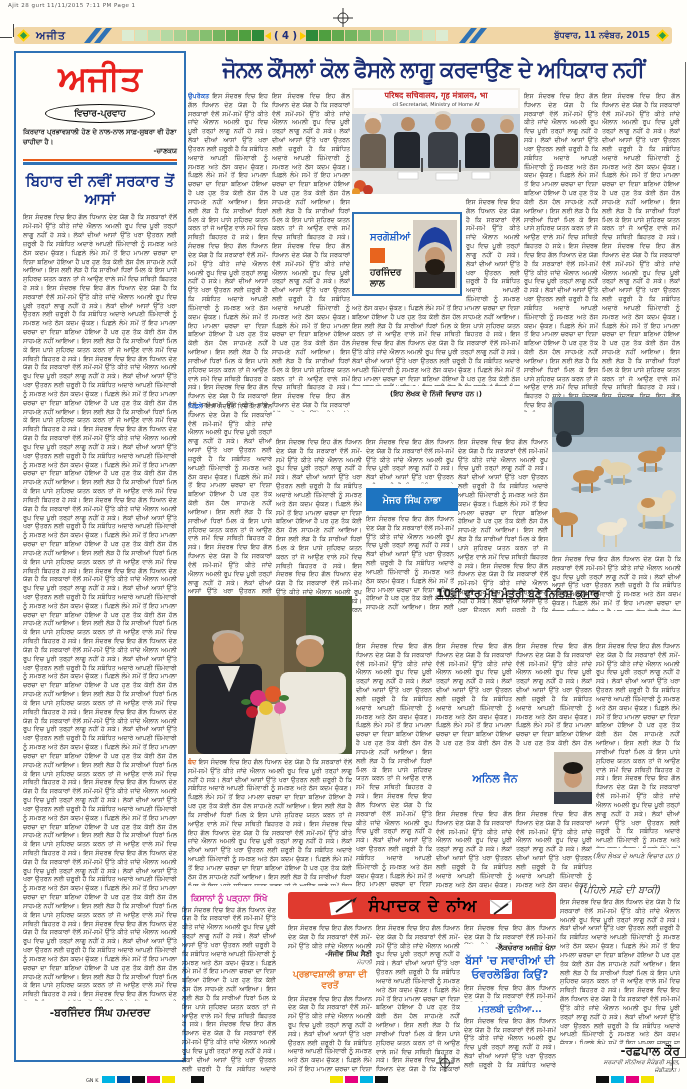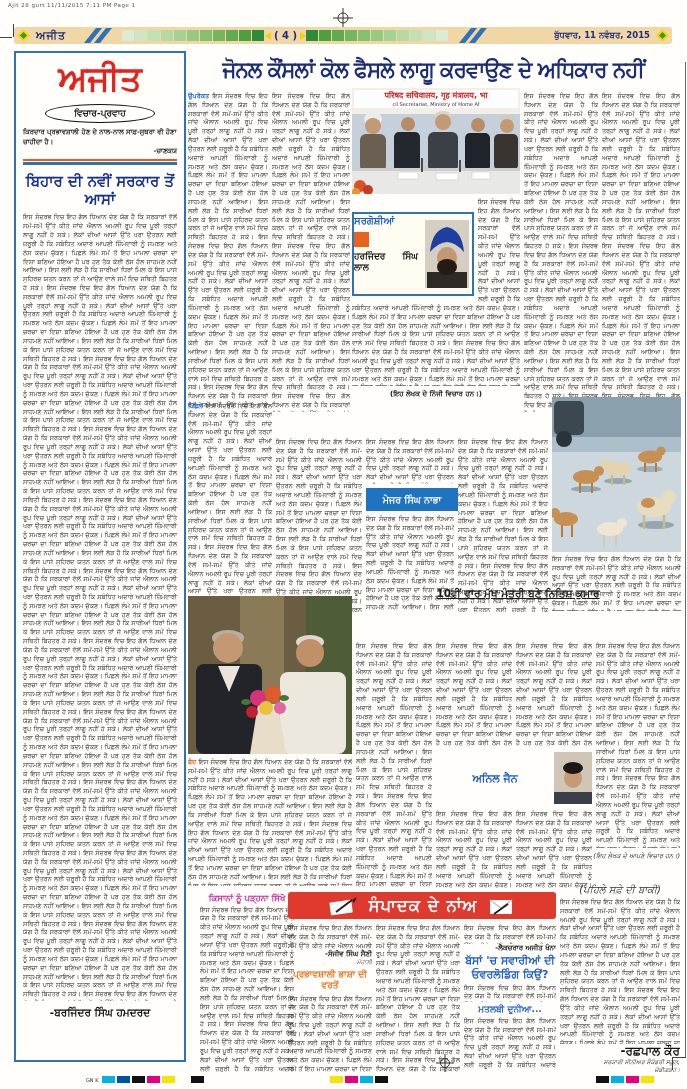--- a/index.html
+++ b/index.html
@@ -32,32 +32,32 @@
   .edbox{border:2px solid #2f72b5;background:#fffefa;padding:4px 7px;}
   .edlogo{font-size:34px;font-weight:900;color:#e8211d;text-align:center;line-height:1.05;margin-top:4px;}
   .oval{width:110px;height:19px;border:1.5px solid #111;border-radius:50%;margin:7px auto 5px;text-align:center;font-size:9px;font-weight:bold;line-height:17px;color:#111;}
   .edquote{font-size:6.8px;font-weight:bold;line-height:1.45;color:#222;}
   .edqa{font-size:6.8px;font-weight:bold;text-align:right;color:#222;}
   .rule-o{height:2px;background:#e85c1a;margin-top:4px;}
   .rule-b{height:3px;background:#2f72b5;margin-top:1px;}
   .edhl{font-size:15px;font-weight:900;color:#17338a;text-align:center;margin:7px 0 5px;}
   .edsig{font-size:10.5px;font-weight:bold;text-align:center;margin-top:5px;color:#111;}
   
-  .sgbox{width:122px;height:84px;border:2px solid #2f72b5;background:#fffdf2;float:left;margin:14px 4px 2px 0;position:relative;padding:0;}
+  .sgbox{width:110px;height:84px;border:2px solid #2f72b5;background:#fffdf2;float:left;margin:14px 4px 2px 0;position:relative;padding:16px;}
   .sgtitle{font-size:10px;font-weight:bold;color:#1d5dc8;}
   .sgsq{width:15px;height:15px;background:#e8641e;margin:4px 0;}
   .sgname{font-size:9px;font-weight:bold;color:#101010;line-height:1.3;width:64px;}
   
   .pbanner{background:rgba(255,255,255,.88);text-align:center;padding:1px 2px;}
   .pbanner .hi{font-size:8px;font-weight:bold;color:#c42828;line-height:1.2;white-space:nowrap;overflow:hidden;}
   .pbanner .en{font-size:5px;color:#333;line-height:1.2;white-space:nowrap;overflow:hidden;}
   .majorbox{background:#1e74c0;color:#fff;font-size:9.5px;font-weight:bold;text-align:center;line-height:23px;}
   
   .lbanner{background:#e03a2f;border-radius:3px;display:flex;align-items:center;justify-content:center;gap:10px;}
-  .ltitle{color:#ffffff;font-size:16.5px;font-weight:900;letter-spacing:1px;white-space:nowrap;}
+  .ltitle{color:#000000;font-size:16.5px;font-weight:900;letter-spacing:1px;white-space:nowrap;}
   .lhead{font-weight:bold;text-align:center;line-height:1.25;}
   .lsign{font-size:7px;font-weight:bold;text-align:right;color:#111;}
   .lplace{font-size:6px;font-style:italic;text-align:right;color:#333;}
   .lnote{font-size:10px;font-style:italic;text-align:center;color:#333;}
   .endnote-i{font-size:6.5px;font-style:italic;text-align:right;color:#222;line-height:1.4;}
   
   .slug{font-size:5.5px;color:#555;letter-spacing:.5px;white-space:nowrap;}
   .cropline{background:#444;}
   .cbar{display:flex;align-items:center;gap:2px;}
   .cbar .sq{width:13px;height:7px;}
@@ -287,21 +287,21 @@
       <ellipse cx="19" cy="26" rx="9" ry="10" fill="#c79a76"></ellipse>
       <ellipse cx="19" cy="16" rx="10" ry="6" fill="#1c1814"></ellipse>
     </svg>
   </div>
 
   <div class="abs bt" style="left:436px;top:810px;width:76px;height:78px;"><span>ਇਸ ਸੰਦਰਭ ਵਿਚ ਇਹ ਗੱਲ ਧਿਆਨ ਦੇਣ ਯੋਗ ਹੈ ਕਿ ਸਰਕਾਰਾਂ ਵੱਲੋਂ ਸਮੇਂ-ਸਮੇਂ ਉੱਤੇ ਕੀਤੇ ਜਾਂਦੇ ਐਲਾਨ ਅਮਲੀ ਰੂਪ ਵਿਚ ਪੂਰੀ ਤਰ੍ਹਾਂ ਲਾਗੂ ਨਹੀਂ ਹੋ ਸਕੇ। ਲੋਕਾਂ ਦੀਆਂ ਆਸਾਂ ਉੱਤੇ ਖਰਾ ਉਤਰਨ ਲਈ ਜ਼ਰੂਰੀ ਹੈ ਕਿ ਸਬੰਧਿਤ ਅਦਾਰੇ ਆਪਣੀ ਜ਼ਿੰਮੇਵਾਰੀ ਨੂੰ ਸਮਝਣ ਅਤੇ ਠੋਸ ਕਦਮ ਚੁੱਕਣ। ਪਿਛਲੇ ਲੰਮੇ ਸਮੇਂ ਤੋਂ ਇਹ ਮਾਮਲਾ ਚਰਚਾ ਦਾ ਵਿਸ਼ਾ ਬਣਿਆ ਹੋਇਆ ਹੈ ਪਰ ਹੁਣ ਤੱਕ ਕੋਈ ਠੋਸ ਹੱਲ ਸਾਹਮਣੇ ਨਹੀਂ ਆਇਆ। ਇਸ ਲਈ ਲੋੜ ਹੈ ਕਿ ਸਾਰੀਆਂ ਧਿਰਾਂ ਮਿਲ ਕੇ ਇਸ ਪਾਸੇ ਸੁਹਿਰਦ ਯਤਨ ਕਰਨ ਤਾਂ ਜੋ ਆਉਣ ਵਾਲੇ ਸਮੇਂ ਵਿਚ ਸਥਿਤੀ ਬਿਹਤਰ ਹੋ ਸਕੇ। ਇਸ ਸੰਦਰਭ ਵਿਚ ਇਹ ਗੱਲ ਧਿਆਨ ਦੇਣ ਯੋਗ ਹੈ ਕਿ ਸਰਕਾਰਾਂ ਵੱਲੋਂ ਸਮੇਂ-ਸਮੇਂ ਉੱਤੇ ਕੀਤੇ ਜਾਂਦੇ ਐਲਾਨ ਅਮਲੀ ਰੂਪ ਵਿਚ ਪੂਰੀ ਤਰ੍ਹਾਂ ਲਾਗੂ ਨਹੀਂ ਹੋ ਸਕੇ। ਲੋਕਾਂ ਦੀਆਂ ਆਸਾਂ ਉੱਤੇ ਖਰਾ ਉਤਰਨ ਲਈ ਜ਼ਰੂਰੀ ਹੈ ਕਿ ਸਬੰਧਿਤ ਅਦਾਰੇ ਆਪਣੀ ਜ਼ਿੰਮੇਵਾਰੀ ਨੂੰ ਸਮਝਣ ਅਤੇ ਠੋਸ ਕਦਮ ਚੁੱਕਣ। ਪਿਛਲੇ ਲੰਮੇ ਸਮੇਂ ਤੋਂ ਇਹ ਮਾਮਲਾ ਚਰਚਾ ਦਾ ਵਿਸ਼ਾ ਬਣਿਆ ਹੋਇਆ ਹੈ ਪਰ ਹੁਣ ਤੱਕ ਕੋਈ ਠੋਸ ਹੱਲ ਸਾਹਮਣੇ ਨਹੀਂ ਆਇਆ। ਇਸ ਲਈ ਲੋੜ ਹੈ ਕਿ ਸਾਰੀਆਂ ਧਿਰਾਂ ਮਿਲ ਕੇ ਇਸ ਪਾਸੇ ਸੁਹਿਰਦ ਯਤਨ ਕਰਨ ਤਾਂ ਜੋ ਆਉਣ ਵਾਲੇ ਸਮੇਂ ਵਿਚ ਸਥਿਤੀ ਬਿਹਤਰ ਹੋ ਸਕੇ। </span></div>
   <div class="abs bt" style="left:516px;top:810px;width:76px;height:78px;"><span>ਇਸ ਸੰਦਰਭ ਵਿਚ ਇਹ ਗੱਲ ਧਿਆਨ ਦੇਣ ਯੋਗ ਹੈ ਕਿ ਸਰਕਾਰਾਂ ਵੱਲੋਂ ਸਮੇਂ-ਸਮੇਂ ਉੱਤੇ ਕੀਤੇ ਜਾਂਦੇ ਐਲਾਨ ਅਮਲੀ ਰੂਪ ਵਿਚ ਪੂਰੀ ਤਰ੍ਹਾਂ ਲਾਗੂ ਨਹੀਂ ਹੋ ਸਕੇ। ਲੋਕਾਂ ਦੀਆਂ ਆਸਾਂ ਉੱਤੇ ਖਰਾ ਉਤਰਨ ਲਈ ਜ਼ਰੂਰੀ ਹੈ ਕਿ ਸਬੰਧਿਤ ਅਦਾਰੇ ਆਪਣੀ ਜ਼ਿੰਮੇਵਾਰੀ ਨੂੰ ਸਮਝਣ ਅਤੇ ਠੋਸ ਕਦਮ ਚੁੱਕਣ। ਪਿਛਲੇ ਲੰਮੇ ਸਮੇਂ ਤੋਂ ਇਹ ਮਾਮਲਾ ਚਰਚਾ ਦਾ ਵਿਸ਼ਾ ਬਣਿਆ ਹੋਇਆ ਹੈ ਪਰ ਹੁਣ ਤੱਕ ਕੋਈ ਠੋਸ ਹੱਲ ਸਾਹਮਣੇ ਨਹੀਂ ਆਇਆ। ਇਸ ਲਈ ਲੋੜ ਹੈ ਕਿ ਸਾਰੀਆਂ ਧਿਰਾਂ ਮਿਲ ਕੇ ਇਸ ਪਾਸੇ ਸੁਹਿਰਦ ਯਤਨ ਕਰਨ ਤਾਂ ਜੋ ਆਉਣ ਵਾਲੇ ਸਮੇਂ ਵਿਚ ਸਥਿਤੀ ਬਿਹਤਰ ਹੋ ਸਕੇ। ਇਸ ਸੰਦਰਭ ਵਿਚ ਇਹ ਗੱਲ ਧਿਆਨ ਦੇਣ ਯੋਗ ਹੈ ਕਿ ਸਰਕਾਰਾਂ ਵੱਲੋਂ ਸਮੇਂ-ਸਮੇਂ ਉੱਤੇ ਕੀਤੇ ਜਾਂਦੇ ਐਲਾਨ ਅਮਲੀ ਰੂਪ ਵਿਚ ਪੂਰੀ ਤਰ੍ਹਾਂ ਲਾਗੂ ਨਹੀਂ ਹੋ ਸਕੇ। ਲੋਕਾਂ ਦੀਆਂ ਆਸਾਂ ਉੱਤੇ ਖਰਾ ਉਤਰਨ ਲਈ ਜ਼ਰੂਰੀ ਹੈ ਕਿ ਸਬੰਧਿਤ ਅਦਾਰੇ ਆਪਣੀ ਜ਼ਿੰਮੇਵਾਰੀ ਨੂੰ ਸਮਝਣ ਅਤੇ ਠੋਸ ਕਦਮ ਚੁੱਕਣ। ਪਿਛਲੇ ਲੰਮੇ ਸਮੇਂ ਤੋਂ ਇਹ ਮਾਮਲਾ ਚਰਚਾ ਦਾ ਵਿਸ਼ਾ ਬਣਿਆ ਹੋਇਆ ਹੈ ਪਰ ਹੁਣ ਤੱਕ ਕੋਈ ਠੋਸ ਹੱਲ ਸਾਹਮਣੇ ਨਹੀਂ ਆਇਆ। ਇਸ ਲਈ ਲੋੜ ਹੈ ਕਿ ਸਾਰੀਆਂ ਧਿਰਾਂ ਮਿਲ ਕੇ ਇਸ ਪਾਸੇ ਸੁਹਿਰਦ ਯਤਨ ਕਰਨ ਤਾਂ ਜੋ ਆਉਣ ਵਾਲੇ ਸਮੇਂ ਵਿਚ ਸਥਿਤੀ ਬਿਹਤਰ ਹੋ ਸਕੇ। </span></div>
   <div class="abs bt" style="left:596px;top:642px;width:84px;height:206px;"><span>ਇਸ ਸੰਦਰਭ ਵਿਚ ਇਹ ਗੱਲ ਧਿਆਨ ਦੇਣ ਯੋਗ ਹੈ ਕਿ ਸਰਕਾਰਾਂ ਵੱਲੋਂ ਸਮੇਂ-ਸਮੇਂ ਉੱਤੇ ਕੀਤੇ ਜਾਂਦੇ ਐਲਾਨ ਅਮਲੀ ਰੂਪ ਵਿਚ ਪੂਰੀ ਤਰ੍ਹਾਂ ਲਾਗੂ ਨਹੀਂ ਹੋ ਸਕੇ। ਲੋਕਾਂ ਦੀਆਂ ਆਸਾਂ ਉੱਤੇ ਖਰਾ ਉਤਰਨ ਲਈ ਜ਼ਰੂਰੀ ਹੈ ਕਿ ਸਬੰਧਿਤ ਅਦਾਰੇ ਆਪਣੀ ਜ਼ਿੰਮੇਵਾਰੀ ਨੂੰ ਸਮਝਣ ਅਤੇ ਠੋਸ ਕਦਮ ਚੁੱਕਣ। ਪਿਛਲੇ ਲੰਮੇ ਸਮੇਂ ਤੋਂ ਇਹ ਮਾਮਲਾ ਚਰਚਾ ਦਾ ਵਿਸ਼ਾ ਬਣਿਆ ਹੋਇਆ ਹੈ ਪਰ ਹੁਣ ਤੱਕ ਕੋਈ ਠੋਸ ਹੱਲ ਸਾਹਮਣੇ ਨਹੀਂ ਆਇਆ। ਇਸ ਲਈ ਲੋੜ ਹੈ ਕਿ ਸਾਰੀਆਂ ਧਿਰਾਂ ਮਿਲ ਕੇ ਇਸ ਪਾਸੇ ਸੁਹਿਰਦ ਯਤਨ ਕਰਨ ਤਾਂ ਜੋ ਆਉਣ ਵਾਲੇ ਸਮੇਂ ਵਿਚ ਸਥਿਤੀ ਬਿਹਤਰ ਹੋ ਸਕੇ। ਇਸ ਸੰਦਰਭ ਵਿਚ ਇਹ ਗੱਲ ਧਿਆਨ ਦੇਣ ਯੋਗ ਹੈ ਕਿ ਸਰਕਾਰਾਂ ਵੱਲੋਂ ਸਮੇਂ-ਸਮੇਂ ਉੱਤੇ ਕੀਤੇ ਜਾਂਦੇ ਐਲਾਨ ਅਮਲੀ ਰੂਪ ਵਿਚ ਪੂਰੀ ਤਰ੍ਹਾਂ ਲਾਗੂ ਨਹੀਂ ਹੋ ਸਕੇ। ਲੋਕਾਂ ਦੀਆਂ ਆਸਾਂ ਉੱਤੇ ਖਰਾ ਉਤਰਨ ਲਈ ਜ਼ਰੂਰੀ ਹੈ ਕਿ ਸਬੰਧਿਤ ਅਦਾਰੇ ਆਪਣੀ ਜ਼ਿੰਮੇਵਾਰੀ ਨੂੰ ਸਮਝਣ ਅਤੇ ਠੋਸ ਕਦਮ ਚੁੱਕਣ। ਪਿਛਲੇ ਲੰਮੇ ਸਮੇਂ ਤੋਂ ਇਹ ਮਾਮਲਾ ਚਰਚਾ ਦਾ ਵਿਸ਼ਾ ਬਣਿਆ ਹੋਇਆ ਹੈ ਪਰ ਹੁਣ ਤੱਕ ਕੋਈ ਠੋਸ ਹੱਲ ਸਾਹਮਣੇ ਨਹੀਂ ਆਇਆ। ਇਸ ਲਈ ਲੋੜ ਹੈ ਕਿ ਸਾਰੀਆਂ ਧਿਰਾਂ ਮਿਲ ਕੇ ਇਸ ਪਾਸੇ ਸੁਹਿਰਦ ਯਤਨ ਕਰਨ ਤਾਂ ਜੋ ਆਉਣ ਵਾਲੇ ਸਮੇਂ ਵਿਚ ਸਥਿਤੀ ਬਿਹਤਰ ਹੋ ਸਕੇ। ਇਸ ਸੰਦਰਭ ਵਿਚ ਇਹ ਗੱਲ ਧਿਆਨ ਦੇਣ ਯੋਗ ਹੈ ਕਿ ਸਰਕਾਰਾਂ ਵੱਲੋਂ ਸਮੇਂ-ਸਮੇਂ ਉੱਤੇ ਕੀਤੇ ਜਾਂਦੇ ਐਲਾਨ ਅਮਲੀ ਰੂਪ ਵਿਚ ਪੂਰੀ ਤਰ੍ਹਾਂ ਲਾਗੂ ਨਹੀਂ ਹੋ ਸਕੇ। ਲੋਕਾਂ ਦੀਆਂ ਆਸਾਂ ਉੱਤੇ ਖਰਾ ਉਤਰਨ ਲਈ ਜ਼ਰੂਰੀ ਹੈ ਕਿ ਸਬੰਧਿਤ ਅਦਾਰੇ ਆਪਣੀ ਜ਼ਿੰਮੇਵਾਰੀ ਨੂੰ ਸਮਝਣ ਅਤੇ ਠੋਸ ਕਦਮ ਚੁੱਕਣ। ਪਿਛਲੇ ਲੰਮੇ ਸਮੇਂ ਤੋਂ ਇਹ ਮਾਮਲਾ ਚਰਚਾ ਦਾ ਵਿਸ਼ਾ ਬਣਿਆ ਹੋਇਆ ਹੈ ਪਰ ਹੁਣ ਤੱਕ ਕੋਈ ਠੋਸ ਹੱਲ ਸਾਹਮਣੇ ਨਹੀਂ ਆਇਆ। ਇਸ ਲਈ ਲੋੜ ਹੈ ਕਿ ਸਾਰੀਆਂ ਧਿਰਾਂ ਮਿਲ ਕੇ ਇਸ ਪਾਸੇ ਸੁਹਿਰਦ ਯਤਨ ਕਰਨ ਤਾਂ ਜੋ ਆਉਣ ਵਾਲੇ ਸਮੇਂ ਵਿਚ ਸਥਿਤੀ ਬਿਹਤਰ ਹੋ ਸਕੇ। ਇਸ ਸੰਦਰਭ ਵਿਚ ਇਹ ਗੱਲ ਧਿਆਨ ਦੇਣ ਯੋਗ ਹੈ ਕਿ ਸਰਕਾਰਾਂ ਵੱਲੋਂ ਸਮੇਂ-ਸਮੇਂ ਉੱਤੇ ਕੀਤੇ ਜਾਂਦੇ ਐਲਾਨ ਅਮਲੀ ਰੂਪ ਵਿਚ ਪੂਰੀ ਤਰ੍ਹਾਂ ਲਾਗੂ ਨਹੀਂ ਹੋ ਸਕੇ। ਲੋਕਾਂ ਦੀਆਂ ਆਸਾਂ ਉੱਤੇ ਖਰਾ ਉਤਰਨ ਲਈ ਜ਼ਰੂਰੀ ਹੈ ਕਿ ਸਬੰਧਿਤ ਅਦਾਰੇ ਆਪਣੀ ਜ਼ਿੰਮੇਵਾਰੀ ਨੂੰ ਸਮਝਣ ਅਤੇ ਠੋਸ ਕਦਮ ਚੁੱਕਣ। ਪਿਛਲੇ ਲੰਮੇ ਸਮੇਂ ਤੋਂ ਇਹ ਮਾਮਲਾ ਚਰਚਾ ਦਾ ਵਿਸ਼ਾ ਬਣਿਆ ਹੋਇਆ ਹੈ ਪਰ ਹੁਣ ਤੱਕ ਕੋਈ ਠੋਸ ਹੱਲ ਸਾਹਮਣੇ ਨਹੀਂ ਆਇਆ। ਇਸ ਲਈ ਲੋੜ ਹੈ ਕਿ ਸਾਰੀਆਂ ਧਿਰਾਂ ਮਿਲ ਕੇ ਇਸ ਪਾਸੇ ਸੁਹਿਰਦ ਯਤਨ ਕਰਨ ਤਾਂ ਜੋ ਆਉਣ ਵਾਲੇ ਸਮੇਂ ਵਿਚ ਸਥਿਤੀ ਬਿਹਤਰ ਹੋ ਸਕੇ। </span></div>
   <div class="abs endnote-i" style="left:586px;top:852px;width:94px;">(ਇਹ ਲੇਖਕ ਦੇ ਆਪਣੇ ਵਿਚਾਰ ਹਨ।)</div>
 
-  <div class="abs" style="left:200px;top:893px;width:94px;height:179px;overflow:hidden;">
+  <div class="abs" style="left:182px;top:893px;width:94px;height:179px;overflow:hidden;">
     <div class="lhead" style="font-size:8.5px;color:#cc2e9e;white-space:nowrap;margin-bottom:2px;">ਕਿਸਾਨਾਂ ਨੂੰ ਪੜ੍ਹਨਾ ਸਿੱਖੋ</div>
     <div class="bt" style="height:166px;"><span>ਇਸ ਸੰਦਰਭ ਵਿਚ ਇਹ ਗੱਲ ਧਿਆਨ ਦੇਣ ਯੋਗ ਹੈ ਕਿ ਸਰਕਾਰਾਂ ਵੱਲੋਂ ਸਮੇਂ-ਸਮੇਂ ਉੱਤੇ ਕੀਤੇ ਜਾਂਦੇ ਐਲਾਨ ਅਮਲੀ ਰੂਪ ਵਿਚ ਪੂਰੀ ਤਰ੍ਹਾਂ ਲਾਗੂ ਨਹੀਂ ਹੋ ਸਕੇ। ਲੋਕਾਂ ਦੀਆਂ ਆਸਾਂ ਉੱਤੇ ਖਰਾ ਉਤਰਨ ਲਈ ਜ਼ਰੂਰੀ ਹੈ ਕਿ ਸਬੰਧਿਤ ਅਦਾਰੇ ਆਪਣੀ ਜ਼ਿੰਮੇਵਾਰੀ ਨੂੰ ਸਮਝਣ ਅਤੇ ਠੋਸ ਕਦਮ ਚੁੱਕਣ। ਪਿਛਲੇ ਲੰਮੇ ਸਮੇਂ ਤੋਂ ਇਹ ਮਾਮਲਾ ਚਰਚਾ ਦਾ ਵਿਸ਼ਾ ਬਣਿਆ ਹੋਇਆ ਹੈ ਪਰ ਹੁਣ ਤੱਕ ਕੋਈ ਠੋਸ ਹੱਲ ਸਾਹਮਣੇ ਨਹੀਂ ਆਇਆ। ਇਸ ਲਈ ਲੋੜ ਹੈ ਕਿ ਸਾਰੀਆਂ ਧਿਰਾਂ ਮਿਲ ਕੇ ਇਸ ਪਾਸੇ ਸੁਹਿਰਦ ਯਤਨ ਕਰਨ ਤਾਂ ਜੋ ਆਉਣ ਵਾਲੇ ਸਮੇਂ ਵਿਚ ਸਥਿਤੀ ਬਿਹਤਰ ਹੋ ਸਕੇ। ਇਸ ਸੰਦਰਭ ਵਿਚ ਇਹ ਗੱਲ ਧਿਆਨ ਦੇਣ ਯੋਗ ਹੈ ਕਿ ਸਰਕਾਰਾਂ ਵੱਲੋਂ ਸਮੇਂ-ਸਮੇਂ ਉੱਤੇ ਕੀਤੇ ਜਾਂਦੇ ਐਲਾਨ ਅਮਲੀ ਰੂਪ ਵਿਚ ਪੂਰੀ ਤਰ੍ਹਾਂ ਲਾਗੂ ਨਹੀਂ ਹੋ ਸਕੇ। ਲੋਕਾਂ ਦੀਆਂ ਆਸਾਂ ਉੱਤੇ ਖਰਾ ਉਤਰਨ ਲਈ ਜ਼ਰੂਰੀ ਹੈ ਕਿ ਸਬੰਧਿਤ ਅਦਾਰੇ ਆਪਣੀ ਜ਼ਿੰਮੇਵਾਰੀ ਨੂੰ ਸਮਝਣ ਅਤੇ ਠੋਸ ਕਦਮ ਚੁੱਕਣ। ਪਿਛਲੇ ਲੰਮੇ ਸਮੇਂ ਤੋਂ ਇਹ ਮਾਮਲਾ ਚਰਚਾ ਦਾ ਵਿਸ਼ਾ ਬਣਿਆ ਹੋਇਆ ਹੈ ਪਰ ਹੁਣ ਤੱਕ ਕੋਈ ਠੋਸ ਹੱਲ ਸਾਹਮਣੇ ਨਹੀਂ ਆਇਆ। ਇਸ ਲਈ ਲੋੜ ਹੈ ਕਿ ਸਾਰੀਆਂ ਧਿਰਾਂ ਮਿਲ ਕੇ ਇਸ ਪਾਸੇ ਸੁਹਿਰਦ ਯਤਨ ਕਰਨ ਤਾਂ ਜੋ ਆਉਣ ਵਾਲੇ ਸਮੇਂ ਵਿਚ ਸਥਿਤੀ ਬਿਹਤਰ ਹੋ ਸਕੇ। ਇਸ ਸੰਦਰਭ ਵਿਚ ਇਹ ਗੱਲ ਧਿਆਨ ਦੇਣ ਯੋਗ ਹੈ ਕਿ ਸਰਕਾਰਾਂ ਵੱਲੋਂ ਸਮੇਂ-ਸਮੇਂ ਉੱਤੇ ਕੀਤੇ ਜਾਂਦੇ ਐਲਾਨ ਅਮਲੀ ਰੂਪ ਵਿਚ ਪੂਰੀ ਤਰ੍ਹਾਂ ਲਾਗੂ ਨਹੀਂ ਹੋ ਸਕੇ। ਲੋਕਾਂ ਦੀਆਂ ਆਸਾਂ ਉੱਤੇ ਖਰਾ ਉਤਰਨ ਲਈ ਜ਼ਰੂਰੀ ਹੈ ਕਿ ਸਬੰਧਿਤ ਅਦਾਰੇ ਆਪਣੀ ਜ਼ਿੰਮੇਵਾਰੀ ਨੂੰ ਸਮਝਣ ਅਤੇ ਠੋਸ ਕਦਮ ਚੁੱਕਣ। ਪਿਛਲੇ ਲੰਮੇ ਸਮੇਂ ਤੋਂ ਇਹ ਮਾਮਲਾ ਚਰਚਾ ਦਾ ਵਿਸ਼ਾ ਬਣਿਆ ਹੋਇਆ ਹੈ ਪਰ ਹੁਣ ਤੱਕ ਕੋਈ ਠੋਸ ਹੱਲ ਸਾਹਮਣੇ ਨਹੀਂ ਆਇਆ। ਇਸ ਲਈ ਲੋੜ ਹੈ ਕਿ ਸਾਰੀਆਂ ਧਿਰਾਂ ਮਿਲ ਕੇ ਇਸ ਪਾਸੇ ਸੁਹਿਰਦ ਯਤਨ ਕਰਨ ਤਾਂ ਜੋ ਆਉਣ ਵਾਲੇ ਸਮੇਂ ਵਿਚ ਸਥਿਤੀ ਬਿਹਤਰ ਹੋ ਸਕੇ। </span></div>
   </div>
 
   <div class="abs lbanner" style="left:288px;top:892px;width:268px;height:27px;">
     <svg width="30" height="20">
       <rect x="2" y="5" width="22" height="13" rx="1" fill="#fff" transform="rotate(-8 13 11)"></rect>
       <line x1="8" y1="16" x2="24" y2="4" stroke="#222" stroke-width="2"></line>
       <polygon points="24,4 29,1 26,7" fill="#222"></polygon>
     </svg>

